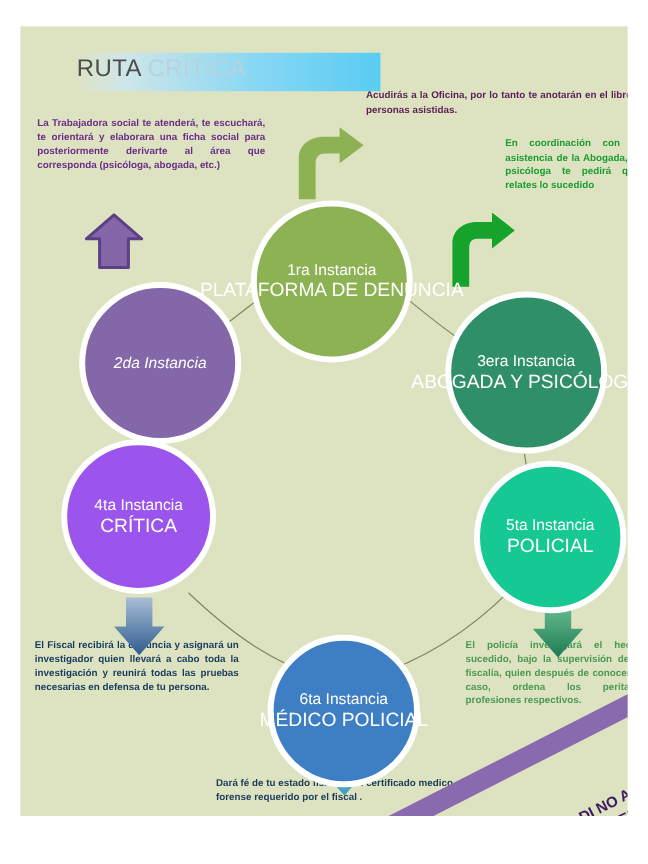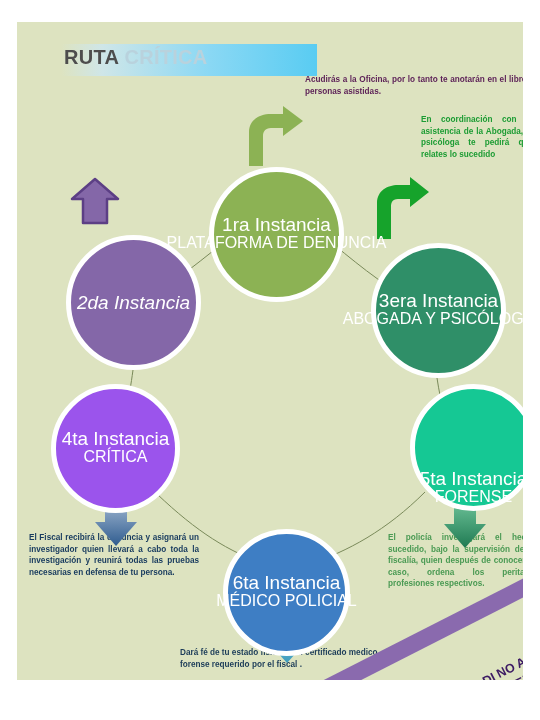--- a/index.html
+++ b/index.html
@@ -21,21 +21,21 @@
   #title-banner{
     position:absolute;
     left:44px; top:22px;
     width:256px; height:32px;
     background:linear-gradient(to right,#dde3c0 0%,#cfe6e8 16%,#8ad8f4 58%,#59ccf2 100%);
   }
   #title-text{
     position:absolute;
     left:47px; top:24px;
     width:260px; height:28px;
-    font-size:20px; font-weight:bold;
+    font-size:20px; font-weight:normal;
     letter-spacing:.3px;
     white-space:nowrap;
   }
   #title-text .t1{color:#4d4d4d;}
   #title-text .t2{color:#b9d2dd;}
 
   
   .tblock{
     position:absolute;
     font-size:8.2px;
@@ -58,28 +58,28 @@
     border-radius:50%;
     border:5px solid #ffffff;
     box-sizing:border-box;
     display:flex;
     flex-direction:column;
     align-items:center;
     justify-content:center;
     color:#ffffff;
     text-align:center;
   }
-  .node .ln1{font-size:19px;line-height:16px;white-space:nowrap;}
+  .node .ln1{font-size:13px;line-height:16px;white-space:nowrap;}
   .node .ln2{font-size:16px;line-height:19px;white-space:nowrap;}
 
   #node1{left:192px; top:145px; width:135px; height:135px; background:#8cb254;}
   #node2{left:49px;  top:213px; width:135px; height:135px; background:#8467a8;font-style:italic;}
   #node3{left:354px; top:221px; width:135px; height:135px; background:#2f8f68;align-items:center;}
-  #node4{left:34px;  top:362px; width:129px; height:129px; background:#9b54ec;}
-  #node5{left:393px; top:362px; width:127px; height:127px; background:#15c894;justify-content:flex-end;}
+  #node4{left:34px;  top:344px; width:129px; height:129px; background:#9b54ec;}
+  #node5{left:378px; top:362px; width:127px; height:127px; background:#15c894;}
   #node6{left:206px; top:507px; width:127px; height:127px; background:#3e7ec4;}
 
   
   #connector{position:absolute;left:0;top:0;width:506px;height:658px;}
 
   
   .arrow{position:absolute;}
 
   
   #ribbon{
@@ -115,20 +115,21 @@
     <path d="M420,356 C424,382 428,396 436,412" fill="none" stroke="#7a8a5a" stroke-width="1"></path>
     <path d="M140,472 C180,510 212,530 248,542" fill="none" stroke="#7a8a5a" stroke-width="1"></path>
     <path d="M408,470 C370,508 330,530 292,542" fill="none" stroke="#7a8a5a" stroke-width="1"></path>
   </svg>
 
   <div id="title-banner"></div>
   <div id="title-text">
     <span class="t1">RUTA </span><span class="t2">CRÍTICA</span>
   </div>
 
+  <div class="tblock" id="txt-trabajadora">La Trabajadora social te atenderá, te escuchará, te orientará y elaborara una ficha social para posteriormente derivarte al   área que corresponda (psicóloga, abogada, etc.)</div>
   <div class="tblock" id="txt-oficina">Acudirás a la Oficina, por lo tanto te anotarán en el libro de personas asistidas.</div>
   <div class="tblock" id="txt-coordina">En coordinación con la asistencia de la Abogada,                 la psicóloga te pedirá que relates lo sucedido</div>
   <div class="tblock" id="txt-fiscal">El Fiscal recibirá la denuncia y asignará un investigador quien llevará a cabo toda la investigación y reunirá todas las pruebas necesarias en defensa de tu persona.</div>
   <div class="tblock" id="txt-policia">El policía investigará el hecho sucedido, bajo la supervisión de la fiscalía, quien después de conocer tu caso, ordena los peritajes profesiones respectivos.</div>
   <div class="tblock nojust" id="txt-forense">Dará fé de tu estado físico en el certificado medico forense requerido por el fiscal .</div>
 
   <svg class="arrow" style="left:224px;top:84px;" width="64" height="64" viewBox="0 0 64 64">
     <path d="M8,60 L8,26 C8,14 18,8 30,8 L42,8 L42,0 L62,15 L42,30 L42,22 L30,22 C24,22 22,26 22,30 L22,60 Z" fill="#8cb254"></path>
   </svg>
 
@@ -184,21 +185,21 @@
     <span class="ln2">ABOGADA Y PSICÓLOGA</span>
   </div>
 
   <div class="node" id="node4">
     <span class="ln1">4ta Instancia</span>
     <span class="ln2">CRÍTICA</span>
   </div>
 
   <div class="node" id="node5">
     <span class="ln1">5ta Instancia</span>
-    <span class="ln2">FORENSE</span>
+    <span class="ln2">POLICIAL</span>
   </div>
 
   <div class="node" id="node6">
     <span class="ln1">6ta Instancia</span>
     <span class="ln2">MÉDICO POLICIAL</span>
   </div>
 
   <div id="ribbon"></div>
   <div id="ribbon-label">DI NO A LA VIOLENCIA</div>
 

